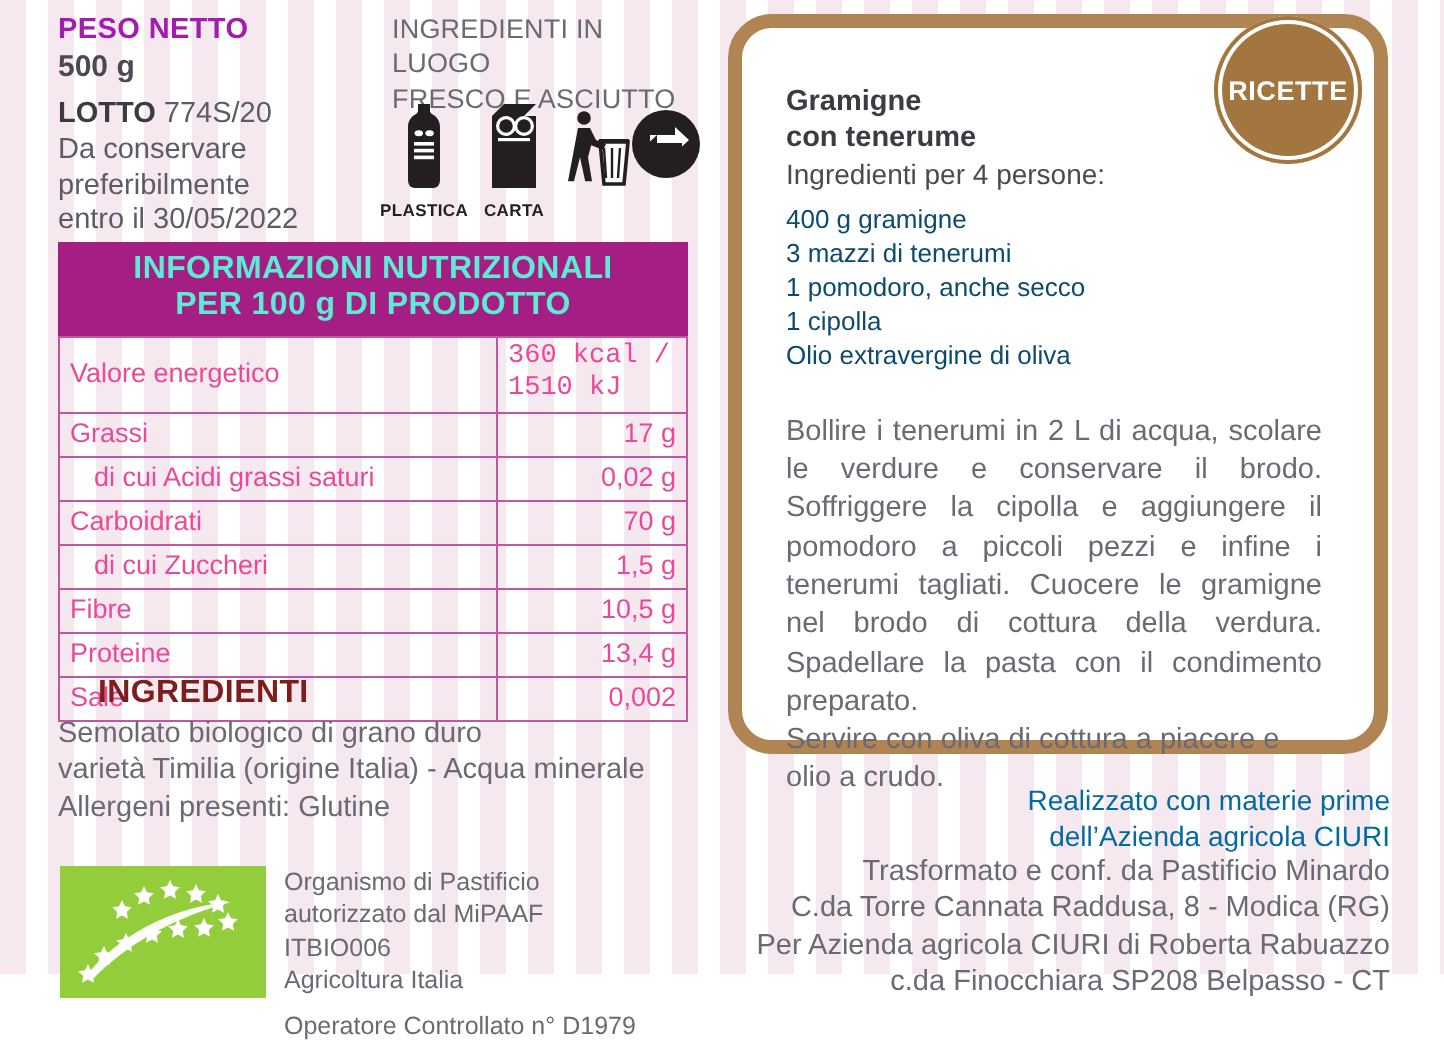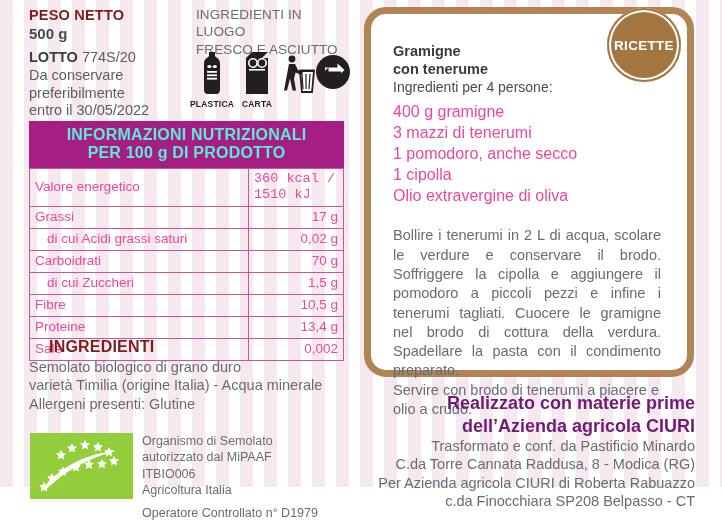--- a/index.html
+++ b/index.html
@@ -38,21 +38,21 @@
   }
   
   #peso-block {
     left: 29px;
     top: 6px;
     width: 170px;
   }
   .strong-head {
     font-weight: bold;
     font-size: 14.5px;
-    color: #7f1d1d;
+    color: #a21caf;
     letter-spacing: .2px;
     line-height: 1.25;
   }
   #peso-val {
     font-size: 15px;
     color: #4a4a54;
     font-weight: bold;
     line-height: 1.3;
   }
   #lotto-block {
@@ -211,22 +211,22 @@
     font-size: 14.5px;
     color: #3b3b42;
     line-height: 1.25;
   }
   .rec-sub {
     font-size: 14px;
     color: #4a4a54;
     line-height: 1.3;
   }
   .rec-ing {
-    font-size: 16px;
-    color: #ec4899;
+    font-size: 13px;
+    color: #0c4a6e;
     line-height: 1.3;
   }
   #rec-ing-list {
     margin-top: 6px;
   }
   #rec-steps {
     margin-top: 20px;
     font-size: 14.5px;
     color: #6a6a74;
     line-height: 1.33;
@@ -256,23 +256,23 @@
     box-shadow: inset 0 0 0 2px #a3753f, inset 0 0 0 4px #ffffff;
   }
   
   #producer {
     left: 355px;
     top: 392px;
     width: 340px;
     text-align: right;
   }
   .prod-strong {
-    font-weight: bold;
-    font-size: 18px;
-    color: #701a75;
+    font-weight: normal;
+    font-size: 14px;
+    color: #0369a1;
     line-height: 1.25;
   }
   .prod-line {
     font-size: 14.5px;
     color: #6a6a74;
     line-height: 1.27;
   }
 </style>
 </head>
 <body>
@@ -402,21 +402,21 @@
           <path d="M79 14 l1.5 3.1 3.4.5-2.5 2.4.6 3.4-3-1.6-3 1.6.6-3.4-2.5-2.4 3.4-.5z"></path>
           <path d="M68 9 l1.5 3.1 3.4.5-2.5 2.4.6 3.4-3-1.6-3 1.6.6-3.4-2.5-2.4 3.4-.5z"></path>
           <path d="M55 7 l1.5 3.1 3.4.5-2.5 2.4.6 3.4-3-1.6-3 1.6.6-3.4-2.5-2.4 3.4-.5z"></path>
           <path d="M42 10 l1.5 3.1 3.4.5-2.5 2.4.6 3.4-3-1.6-3 1.6.6-3.4-2.5-2.4 3.4-.5z"></path>
           <path d="M31 17 l1.5 3.1 3.4.5-2.5 2.4.6 3.4-3-1.6-3 1.6.6-3.4-2.5-2.4 3.4-.5z"></path>
         </g>
         <path d="M13 55 C28 36 55 20 86 18 C58 25 32 40 16 57 z" fill="#ffffff" opacity="0.95"></path>
       </svg>
     </div>
     <div id="bio-text">
-      <div class="bio-line">Organismo di Semolato</div>
+      <div class="bio-line">Organismo di Pastificio</div>
       <div class="bio-line">autorizzato dal MiPAAF</div>
       <div class="bio-line">ITBIO006</div>
       <div class="bio-line">Agricoltura Italia</div>
       <div class="bio-line" id="bio-op">Operatore Controllato n° D1979</div>
     </div>
   </div>
 
   <div class="panel" id="recipe-card">
     <div id="recipe-inner">
       <div class="rec-title">Gramigne</div>
@@ -424,21 +424,21 @@
       <div class="rec-sub">Ingredienti per 4 persone:</div>
       <div id="rec-ing-list">
           <div class="rec-ing">400 g gramigne</div>
           <div class="rec-ing">3 mazzi di tenerumi</div>
           <div class="rec-ing">1 pomodoro, anche secco</div>
           <div class="rec-ing">1 cipolla</div>
           <div class="rec-ing">Olio extravergine di oliva</div>
         </div>
       <div id="rec-steps">
         <p>Bollire i tenerumi in 2 L di acqua, scolare le verdure e conservare il brodo. Soffriggere la cipolla e aggiungere il pomodoro a piccoli pezzi e infine i tenerumi tagliati. Cuocere le gramigne nel brodo di cottura della verdura. Spadellare la pasta con il condimento preparato.</p>
-        <p id="rec-last">Servire con brodo di tenerumi a piacere e olio a crudo.</p>
+        <p id="rec-last">Servire con oliva di cottura a piacere e olio a crudo.</p>
       </div>
     </div>
   </div>
 
   <div class="panel" id="ricette-badge">
     <span>RICETTE</span>
   </div>
 
   <div class="panel" id="producer">
     <div class="prod-strong">Realizzato con materie prime</div>

